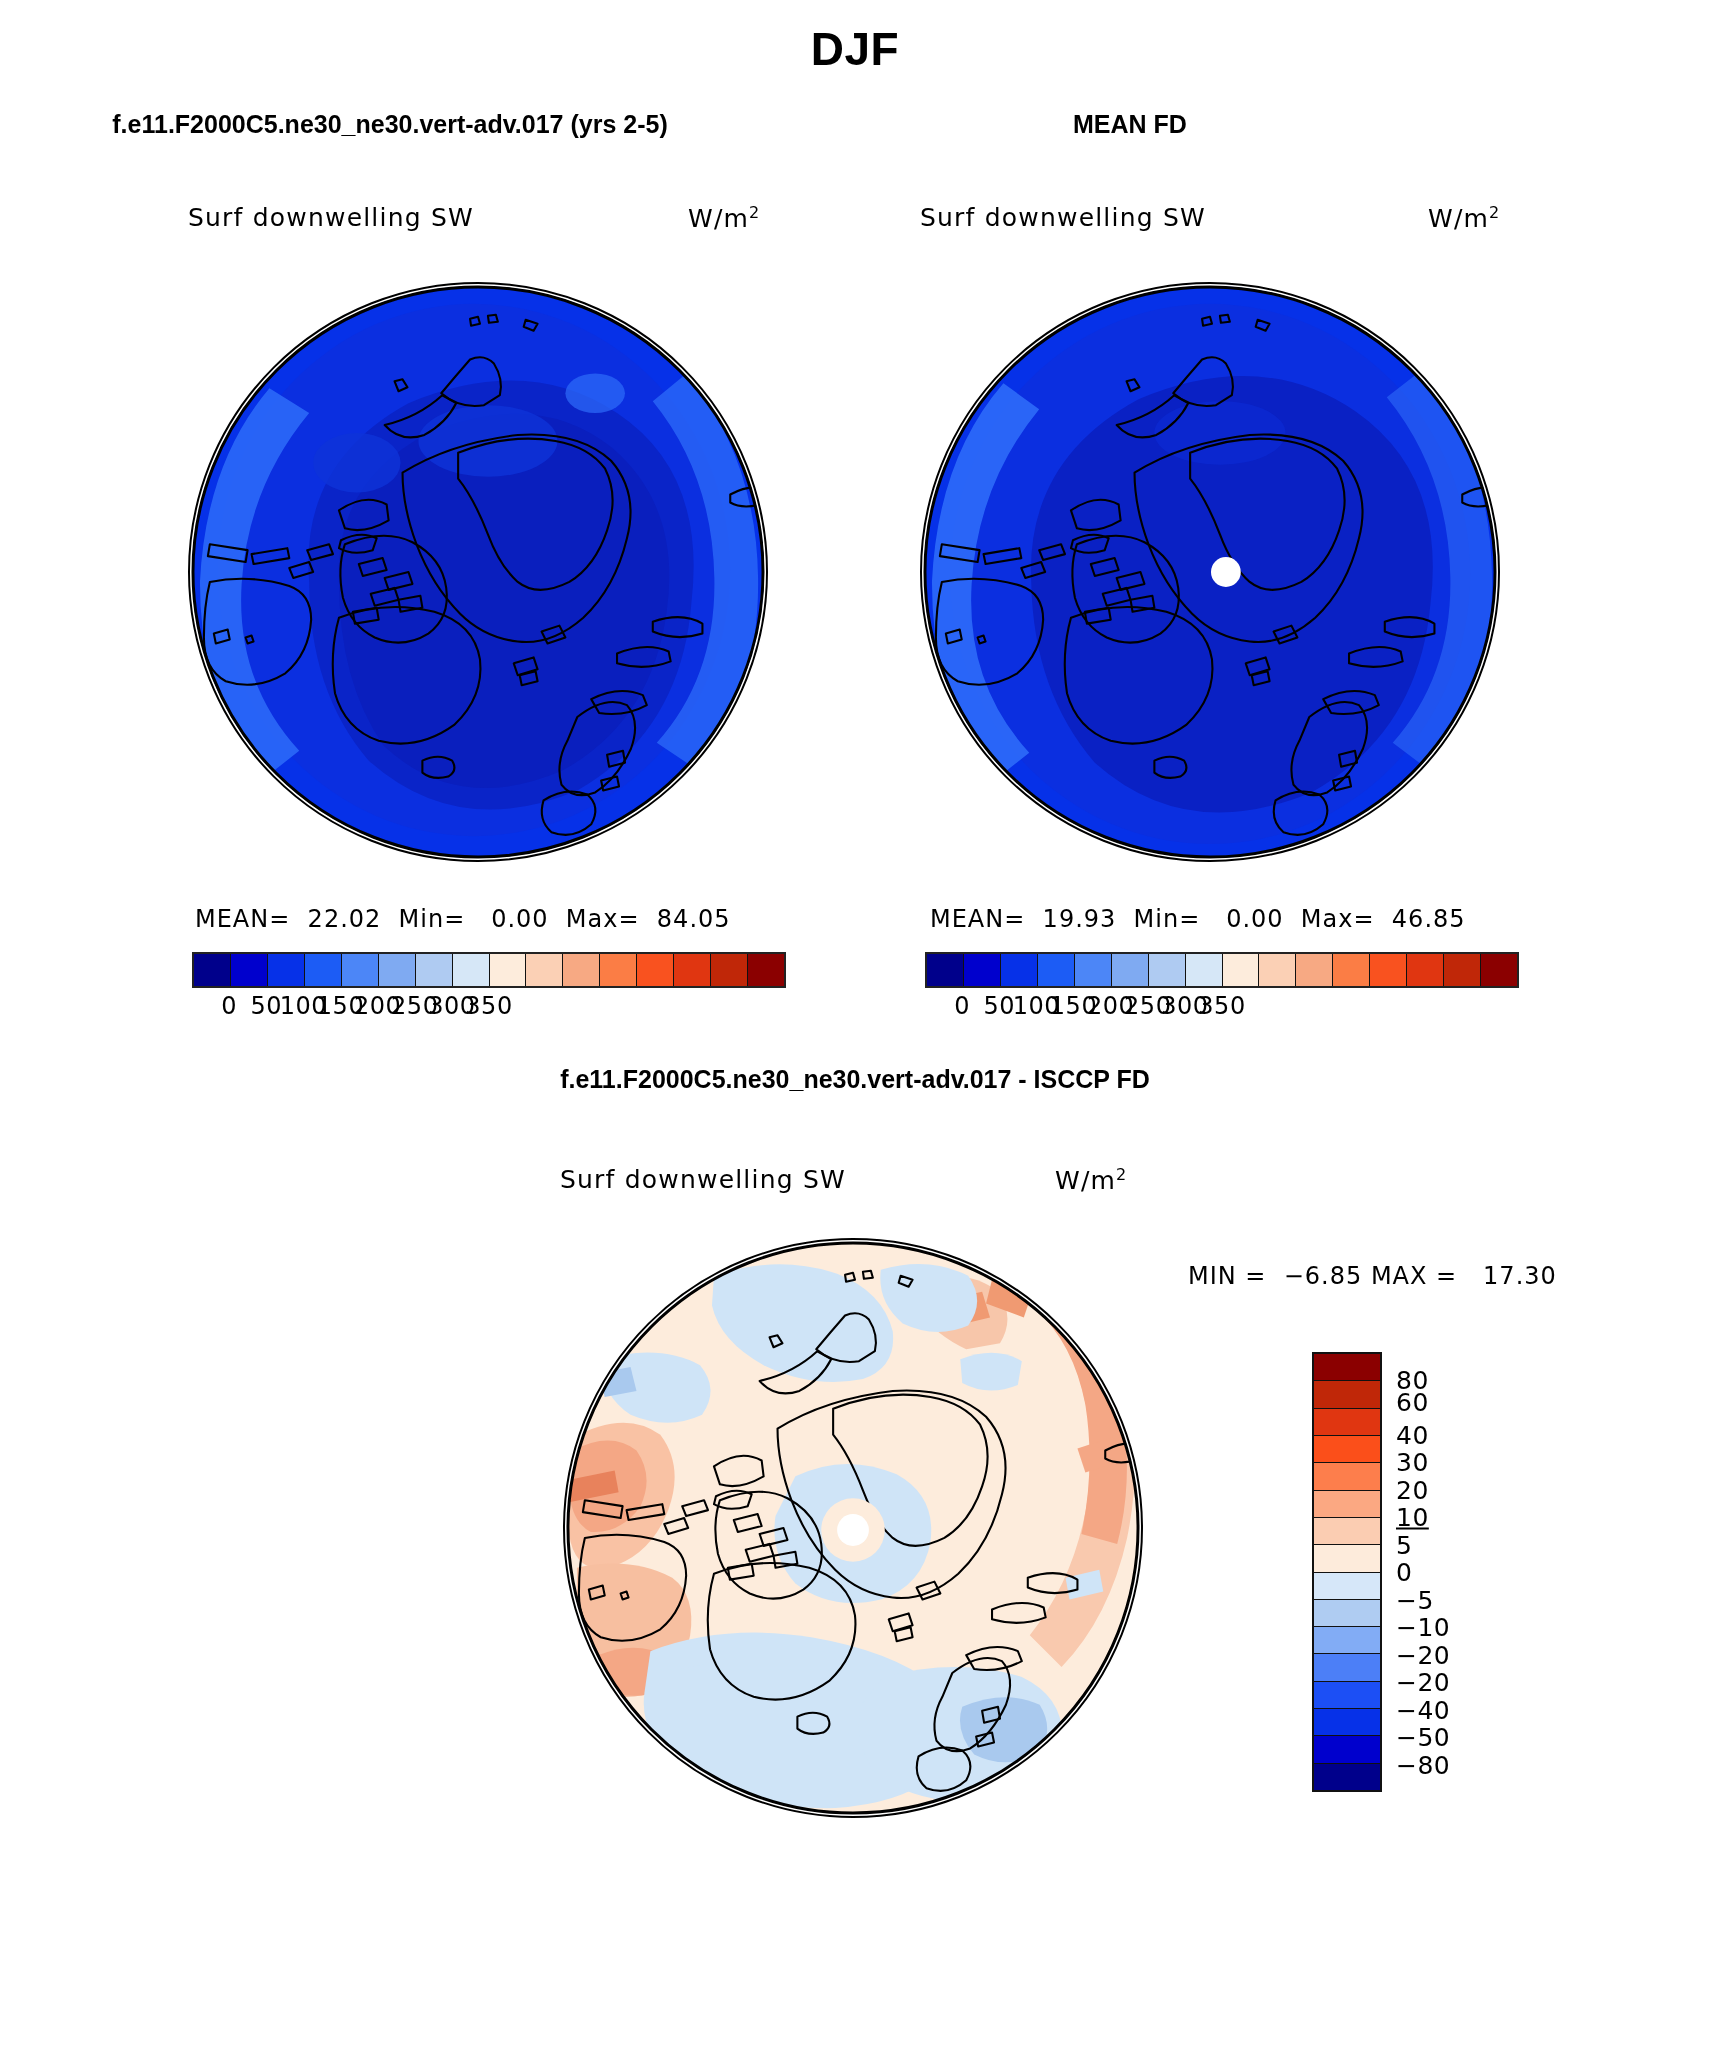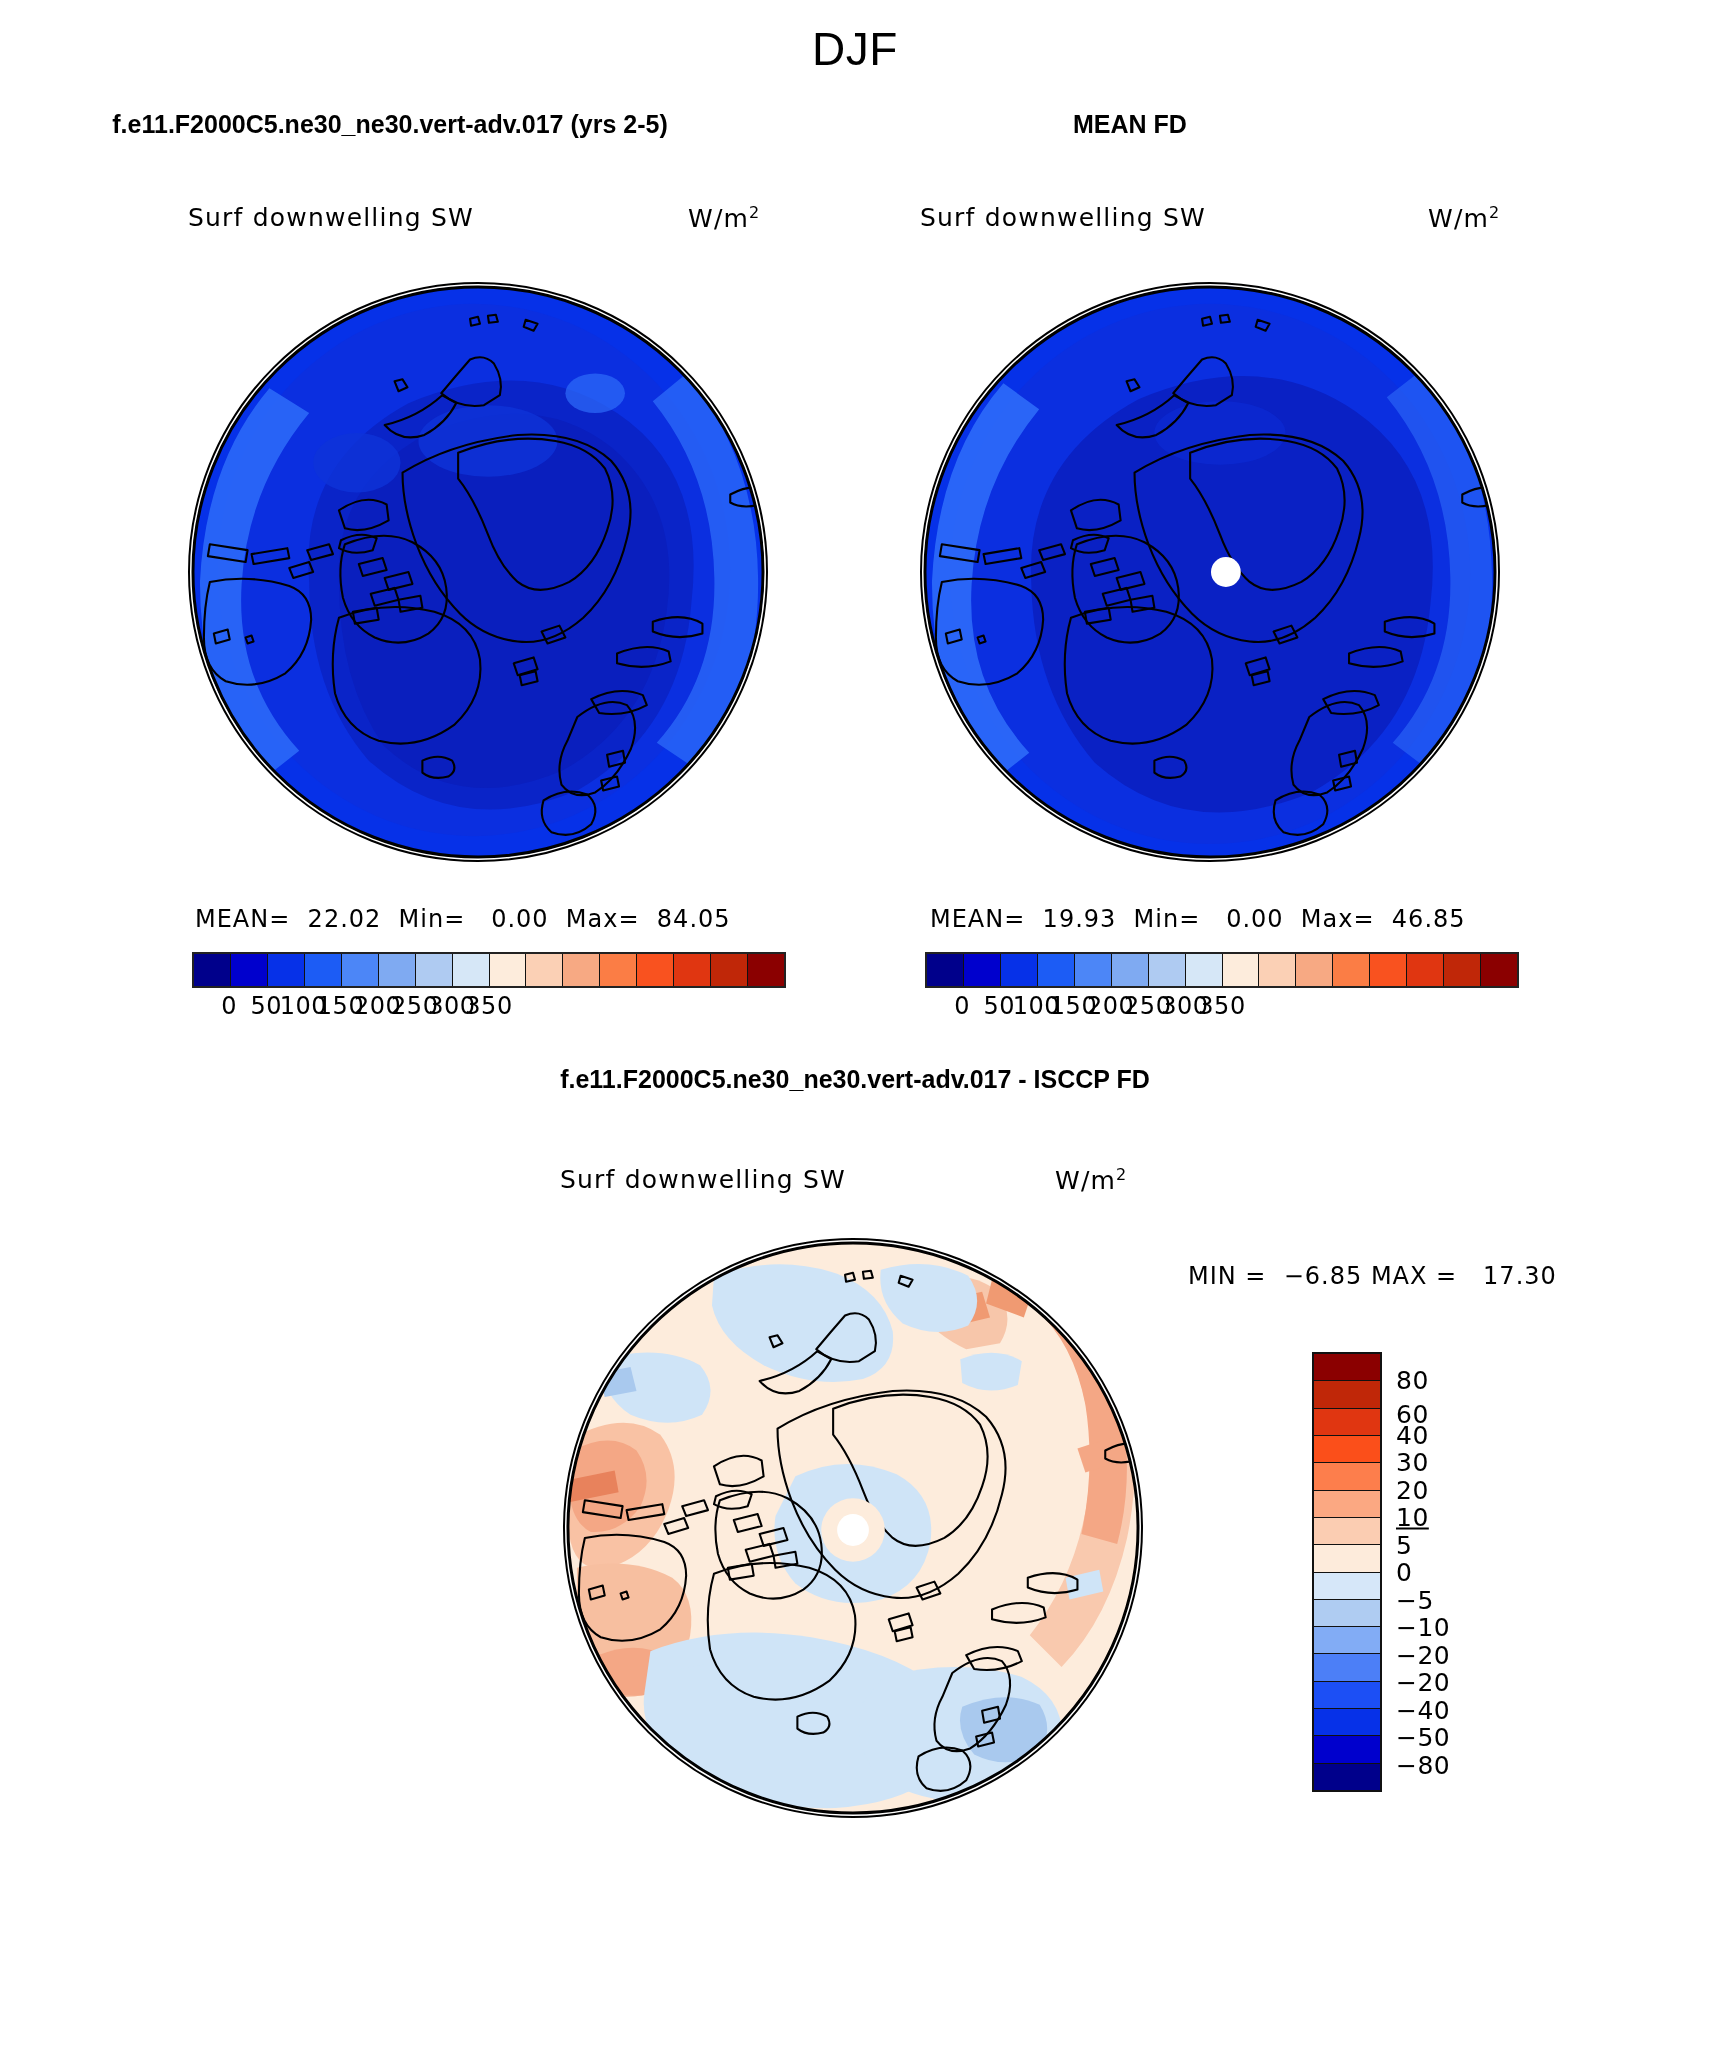--- a/index.html
+++ b/index.html
@@ -3,21 +3,21 @@
 <meta charset="utf-8">
 <style>
   html,body{margin:0;padding:0;background:#fff;}
   body{width:1710px;height:2061px;position:relative;font-family:"Liberation Sans",sans-serif;color:#000;overflow:hidden;}
 
   .abs{position:absolute;}
 
   
   #season-title{
     left:0;top:22px;width:1710px;text-align:center;
-    font-size:46px;font-weight:normal;letter-spacing:.5px;
+    font-size:46px;font-weight:bold;letter-spacing:.5px;
   }
   .panel-title{
     font-size:25px;font-weight:bold;text-align:center;
   }
   #title-left{left:60px;top:110px;width:660px;}
   #title-right{left:880px;top:110px;width:500px;}
   #title-diff{left:0;top:1065px;width:1710px;font-size:25px;font-weight:bold;text-align:center;}
 
   
   .fieldrow{
@@ -409,21 +409,21 @@
       <div style="background: rgb(130, 172, 245);"></div>
       <div style="background: rgb(76, 127, 247);"></div>
       <div style="background: rgb(28, 79, 245);"></div>
       <div style="background: rgb(6, 49, 232);"></div>
       <div style="background: rgb(0, 0, 205);"></div>
       <div style="background: rgb(0, 0, 139);"></div>
     </div>
 </div>
 <div id="vcb-ticks">
     <span style="top: 27.5px;">80</span>
-    <span style="top: 62px;">60</span>
+    <span style="top: 50px;">60</span>
     <span style="top: 82.5px;">40</span>
     <span style="top: 110px;">30</span>
     <span style="top: 137.5px;">20</span>
     <span style="top: 165px; text-decoration: underline;">10</span>
     <span style="top: 192.5px;">5</span>
     <span style="top: 220px;">0</span>
     <span style="top: 247.5px;">−5</span>
     <span style="top: 275px;">−10</span>
     <span style="top: 302.5px;">−20</span>
     <span style="top: 330px;">−20</span>

